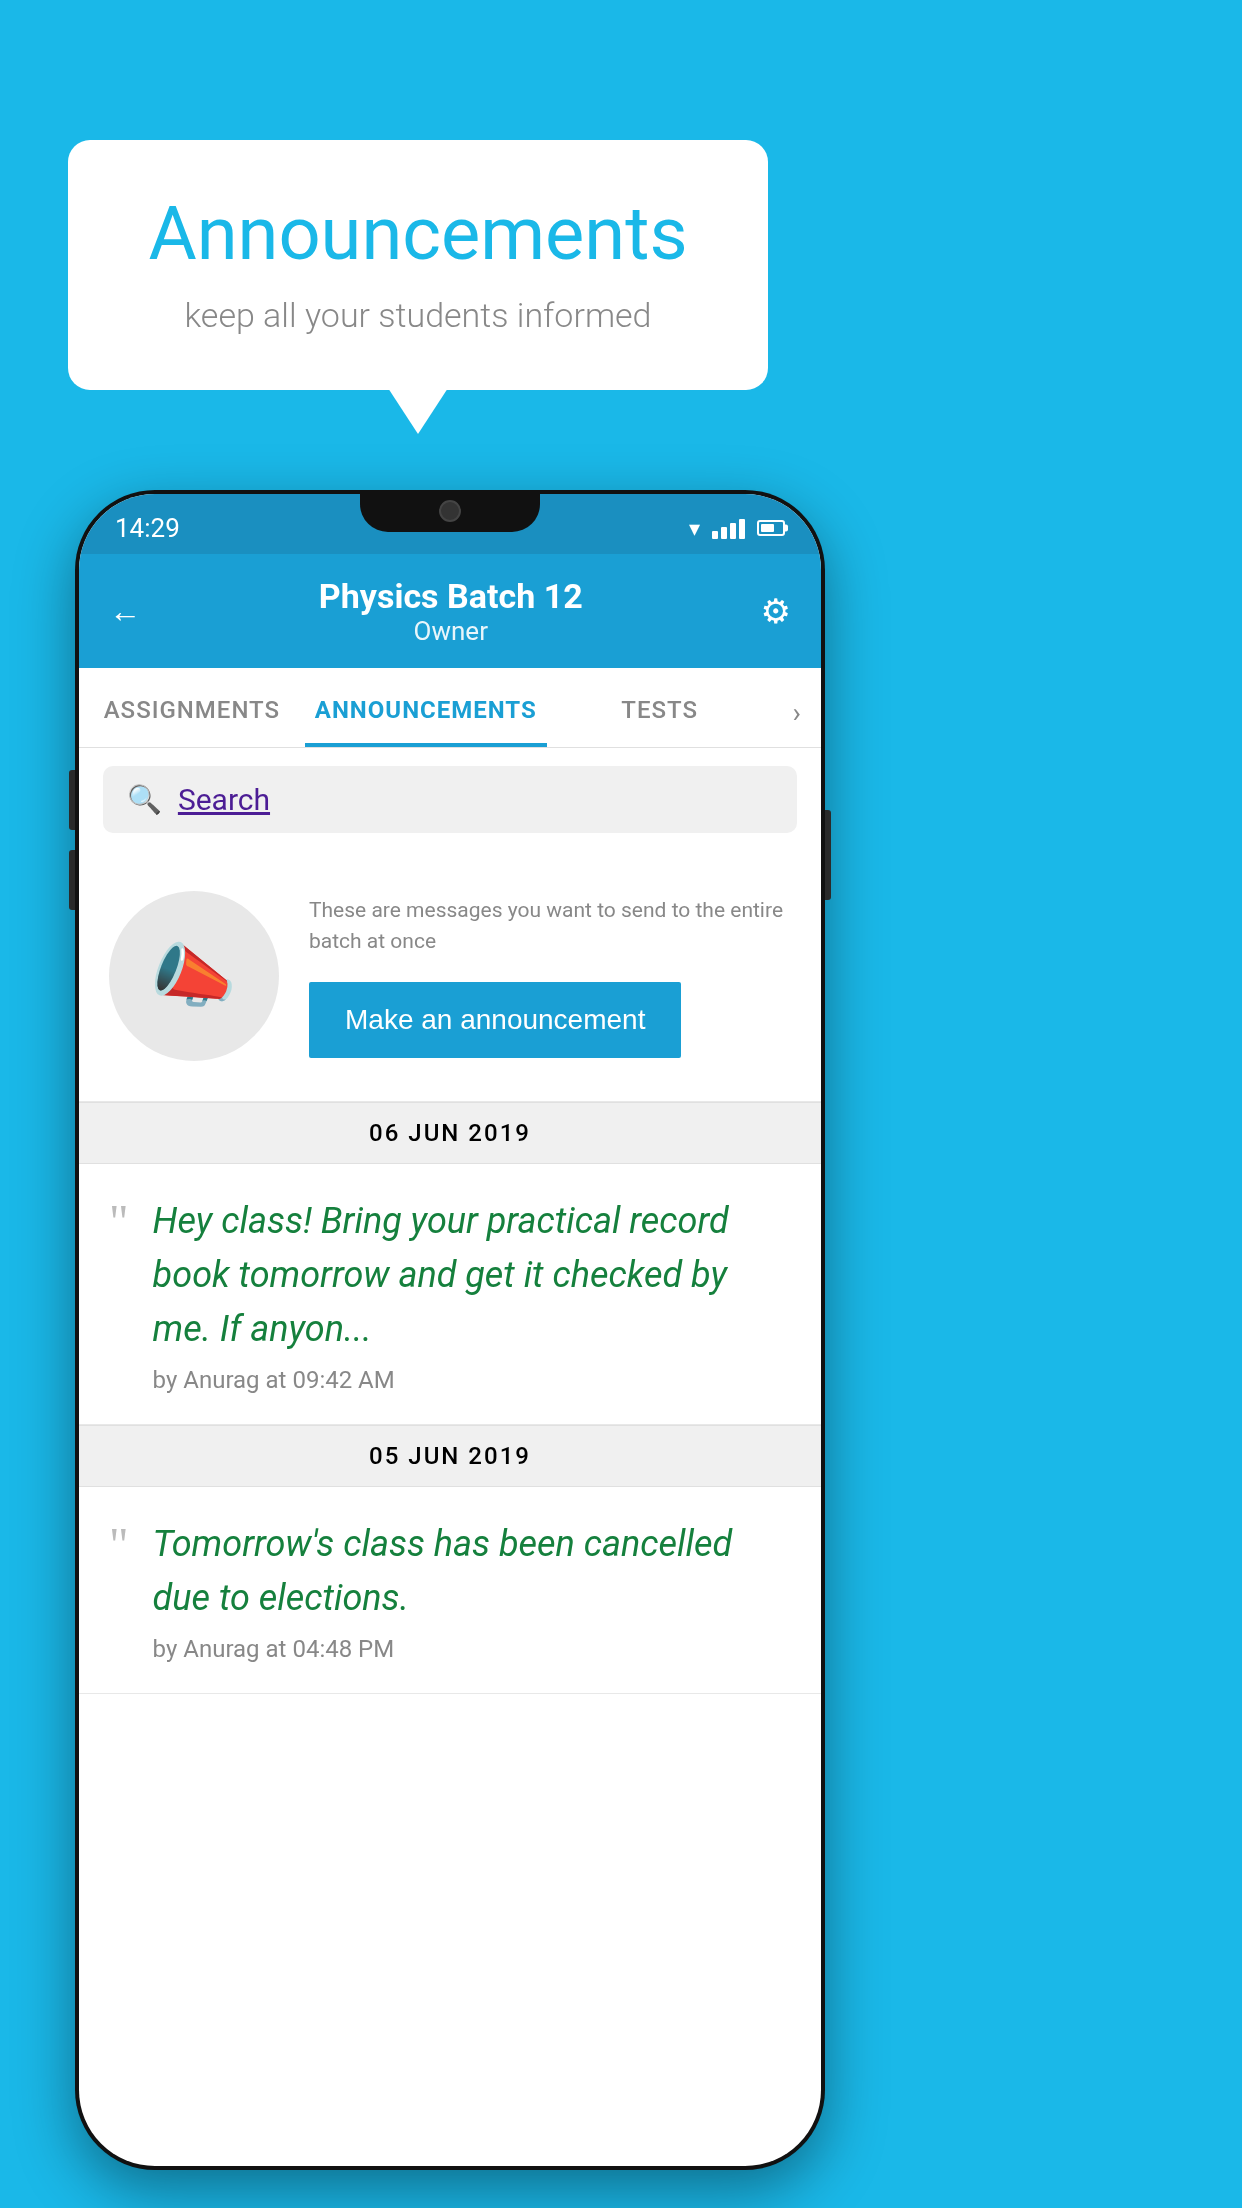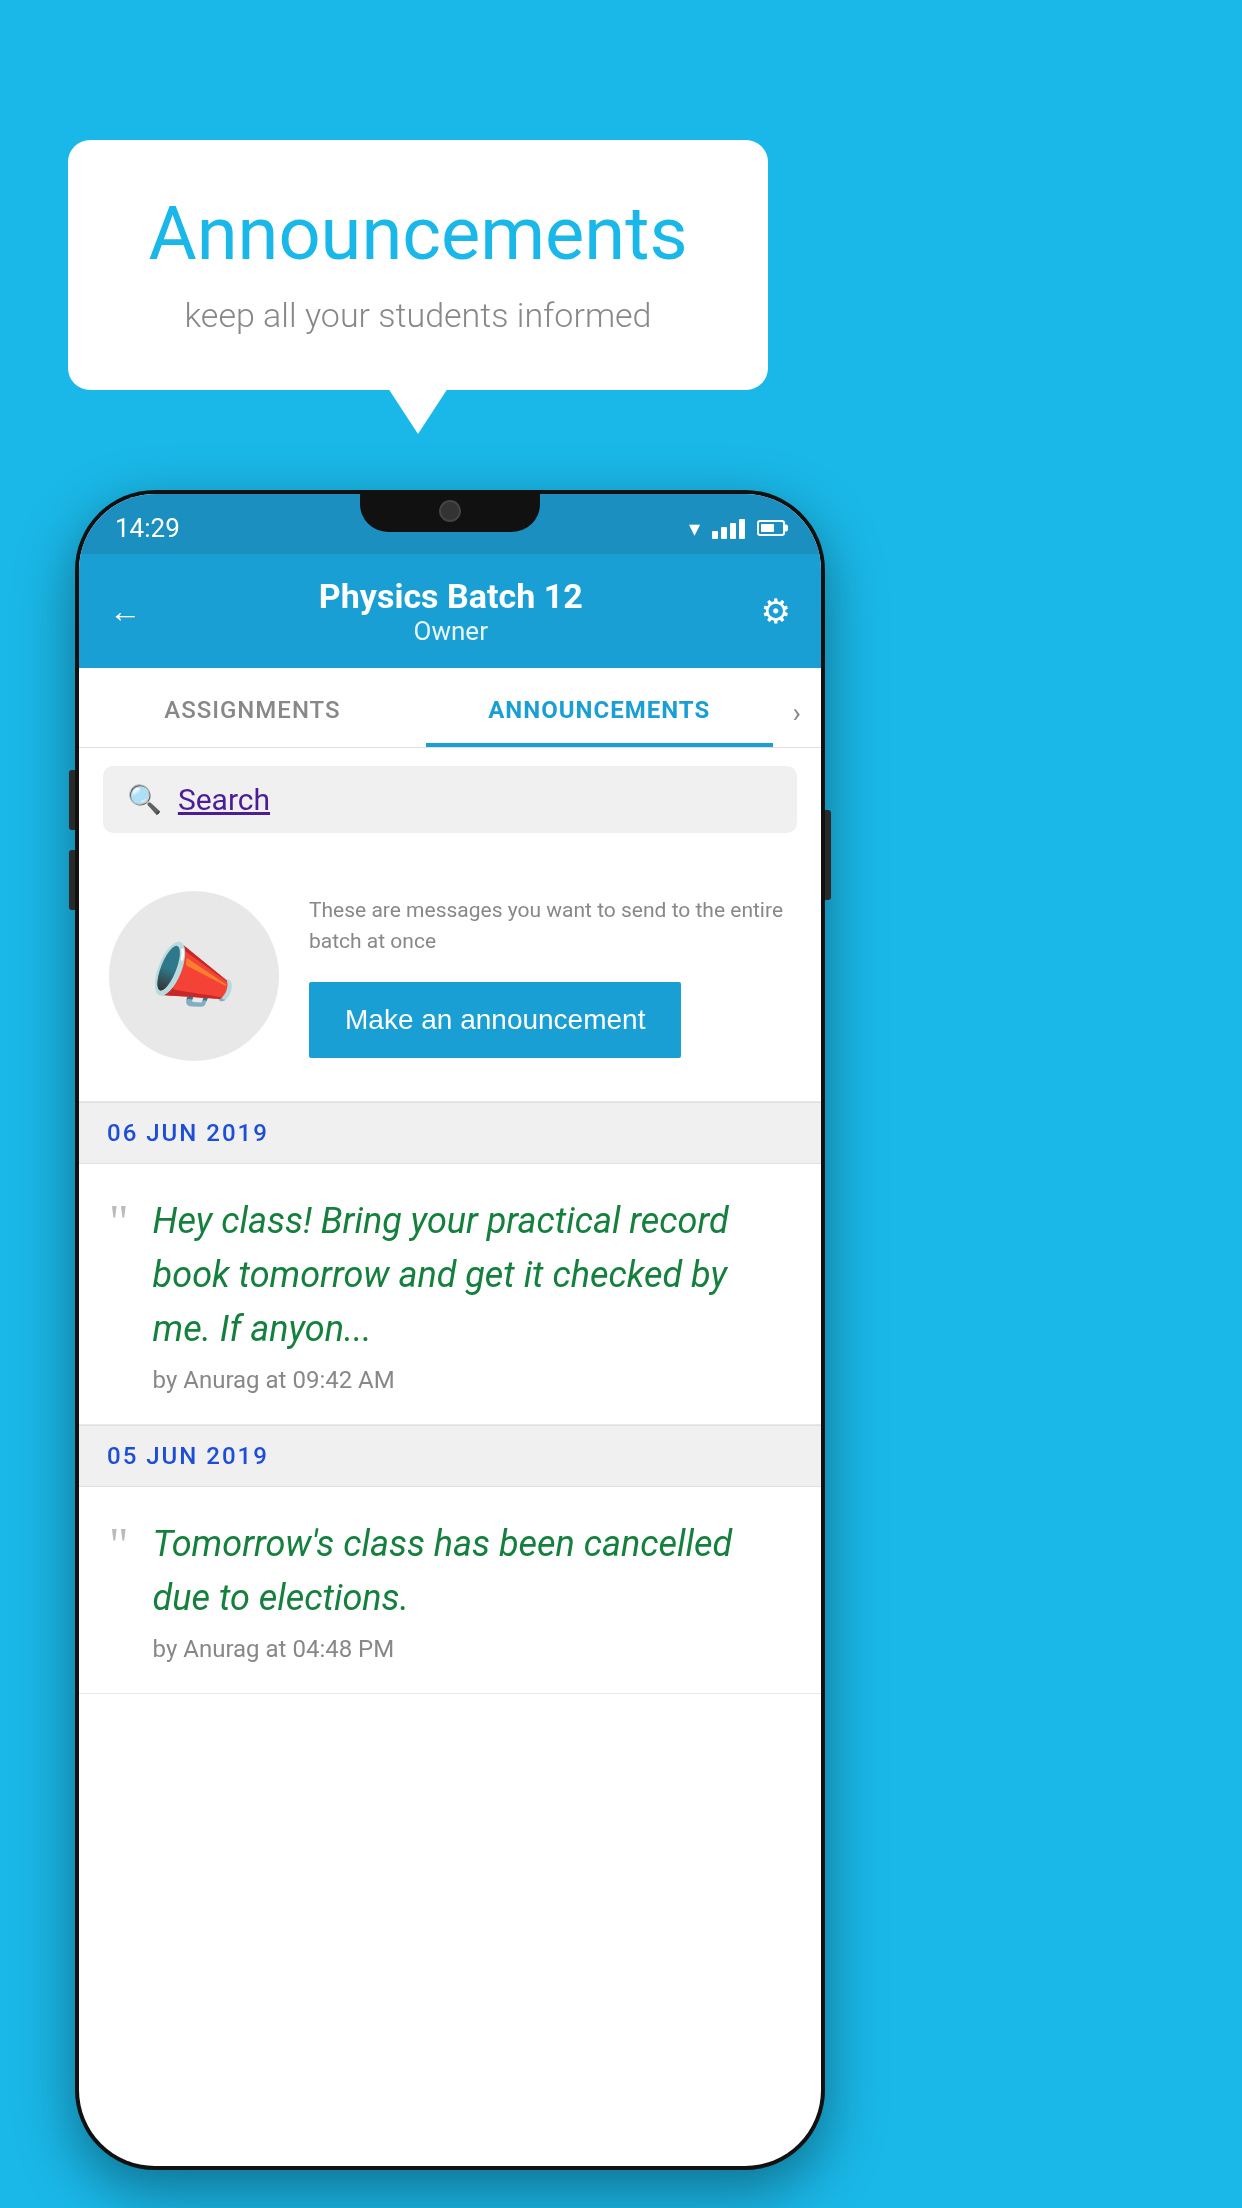--- a/index.html
+++ b/index.html
@@ -334,27 +334,28 @@
       border-radius: 2px;
       padding: 22px 36px;
       font-size: 28px;
       font-weight: 500;
       cursor: pointer;
     }
 
     
     .date-separator {
       background: #f0f0f0;
-      padding: 16px 28px;
-      color: #1d4ed8;
+      padding: 16px 16px;
+      color: #000000;
       font-size: 24px;
       font-weight: 500;
       letter-spacing: 2px;
       border-top: 1px solid #e0e0e0;
       border-bottom: 1px solid #e0e0e0;
+      text-align: center;
     }
 
     
     .announcement-item {
       background: white;
       padding: 30px 30px;
       display: flex;
       align-items: flex-start;
       gap: 24px;
       border-bottom: 1px solid #e8e8e8;
@@ -466,20 +467,23 @@
         <span class="header-gear">⚙</span>
       </div>
 
       <div class="tabs-container">
         <div class="tab-item">
           <span>ASSIGNMENTS</span>
         </div>
         <div class="tab-item active">
           <span>ANNOUNCEMENTS</span>
         </div>
+        <div class="tab-item">
+          <span>TESTS</span>
+        </div>
         <div class="tab-more">›</div>
       </div>
 
       <div class="search-container">
         <div class="search-bar">
           <span class="search-icon">🔍</span>
           <span class="search-text">Search</span>
         </div>
       </div>
 

